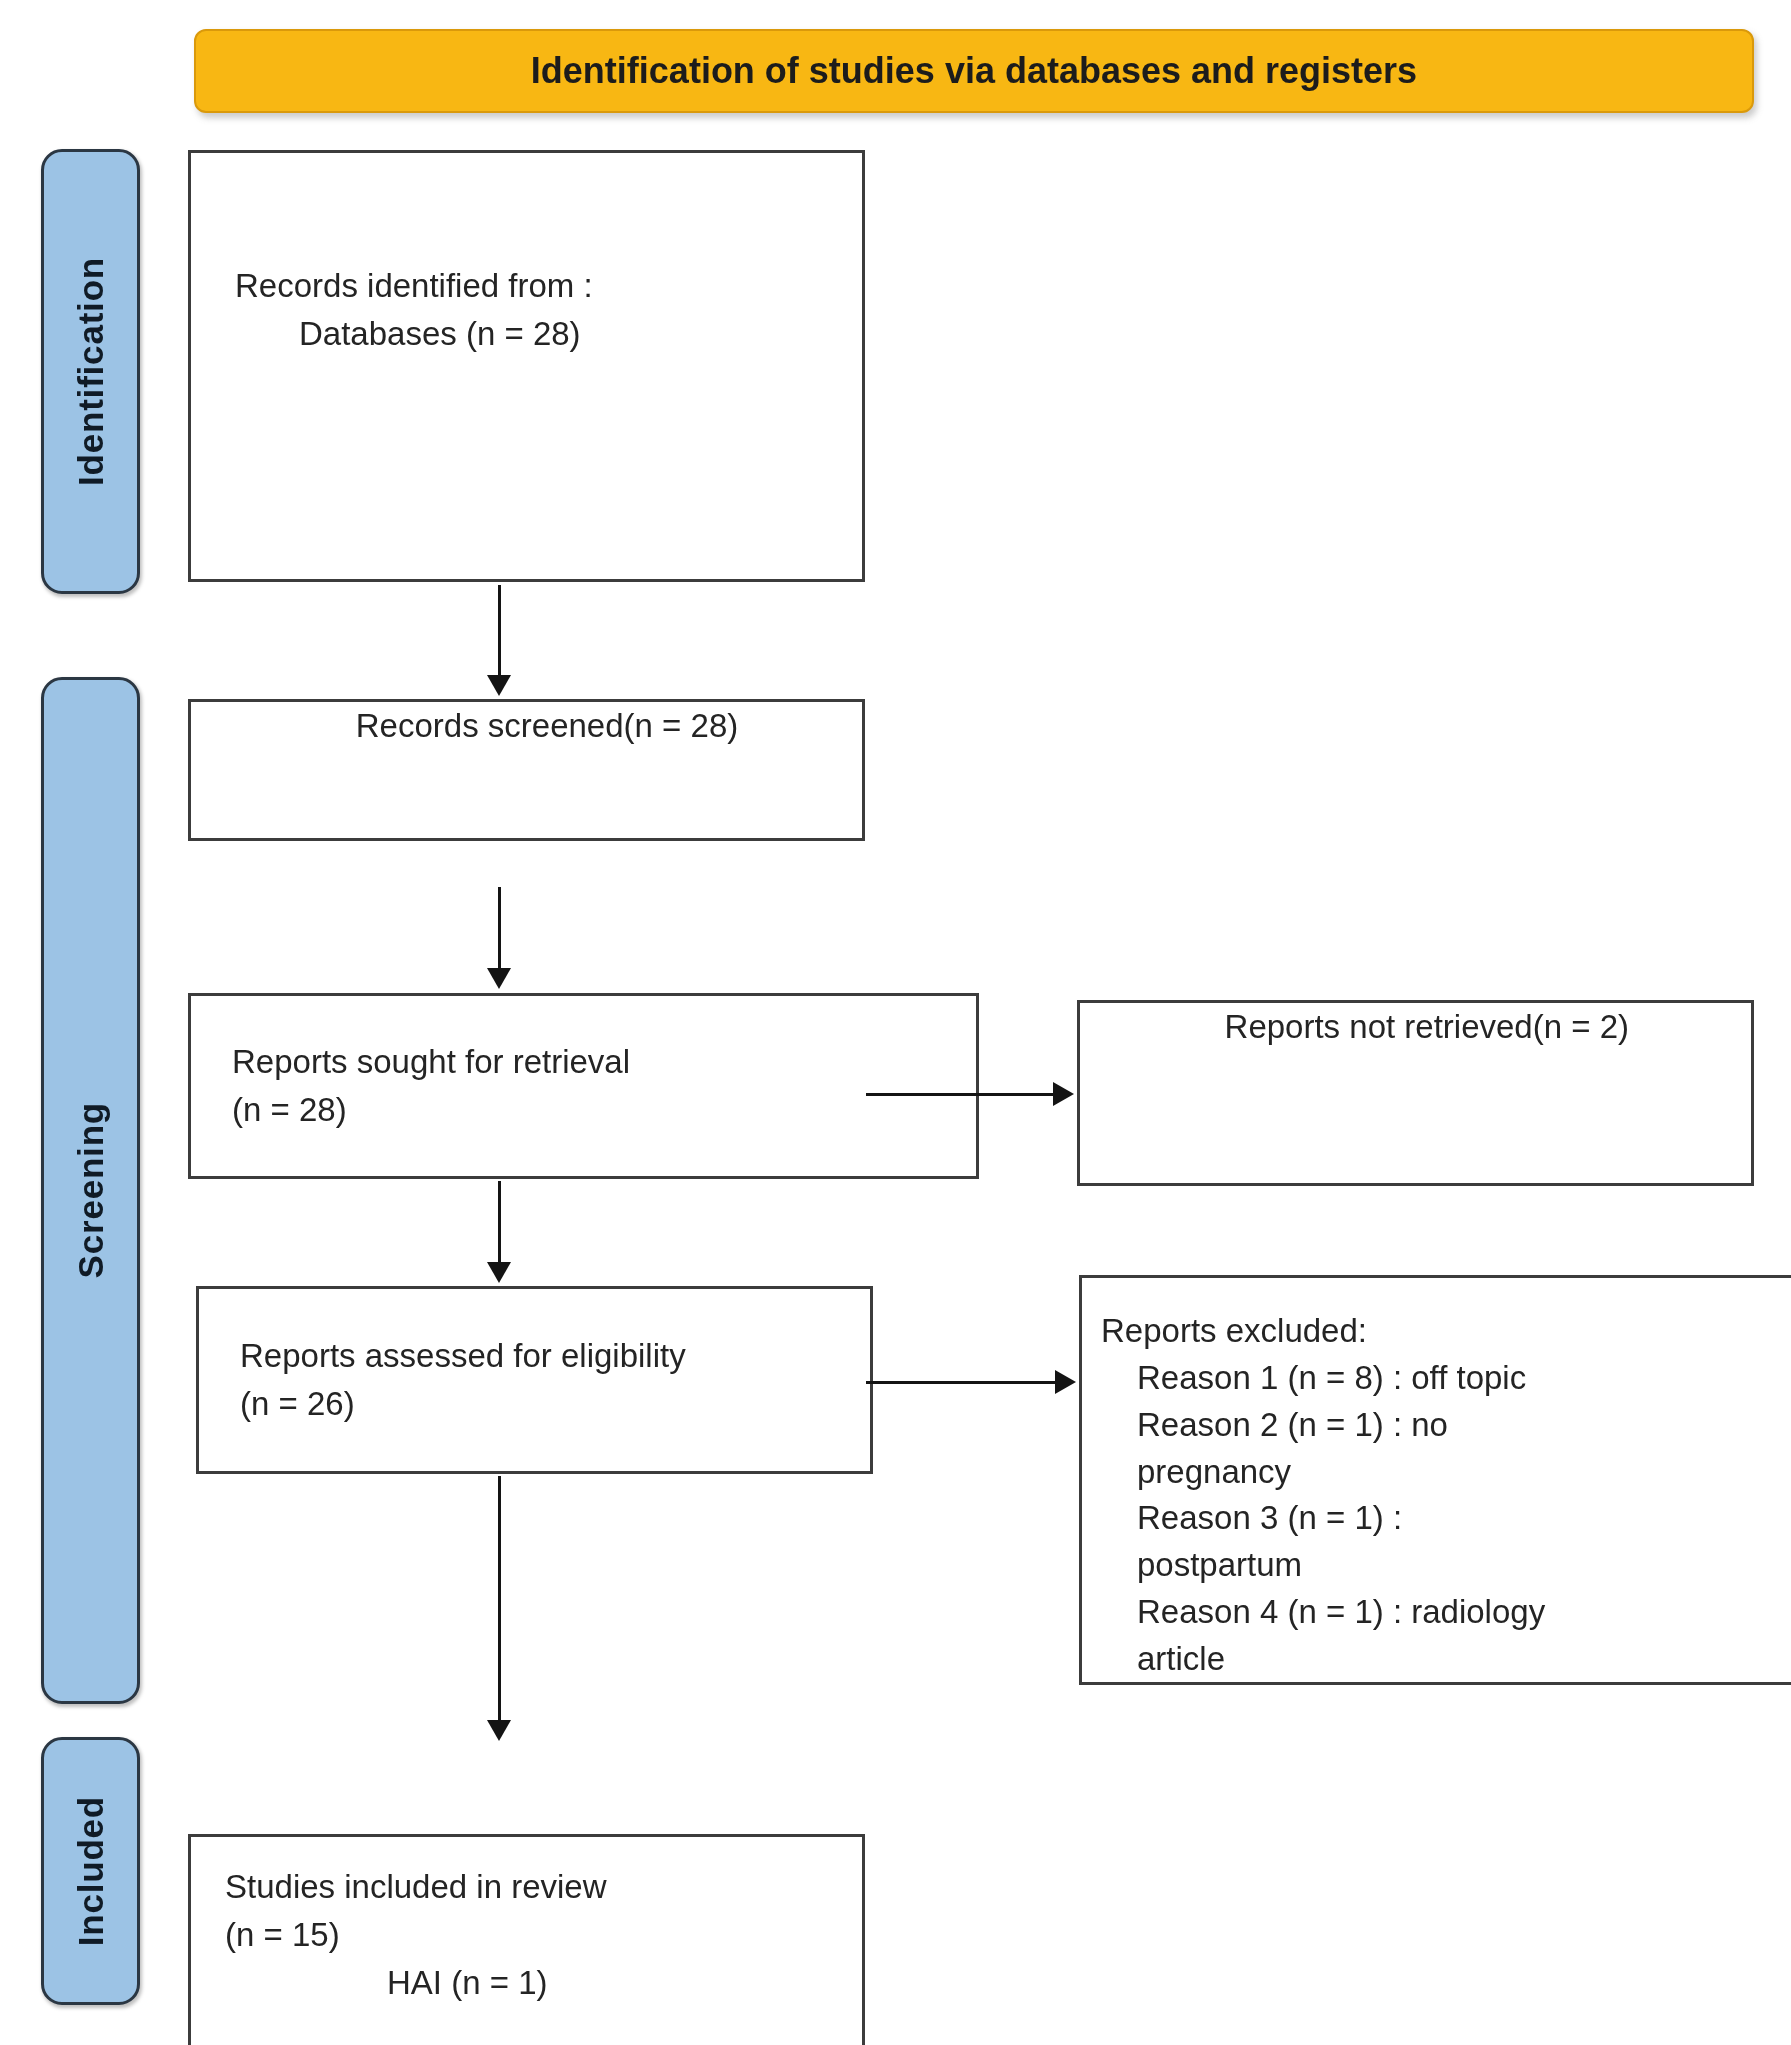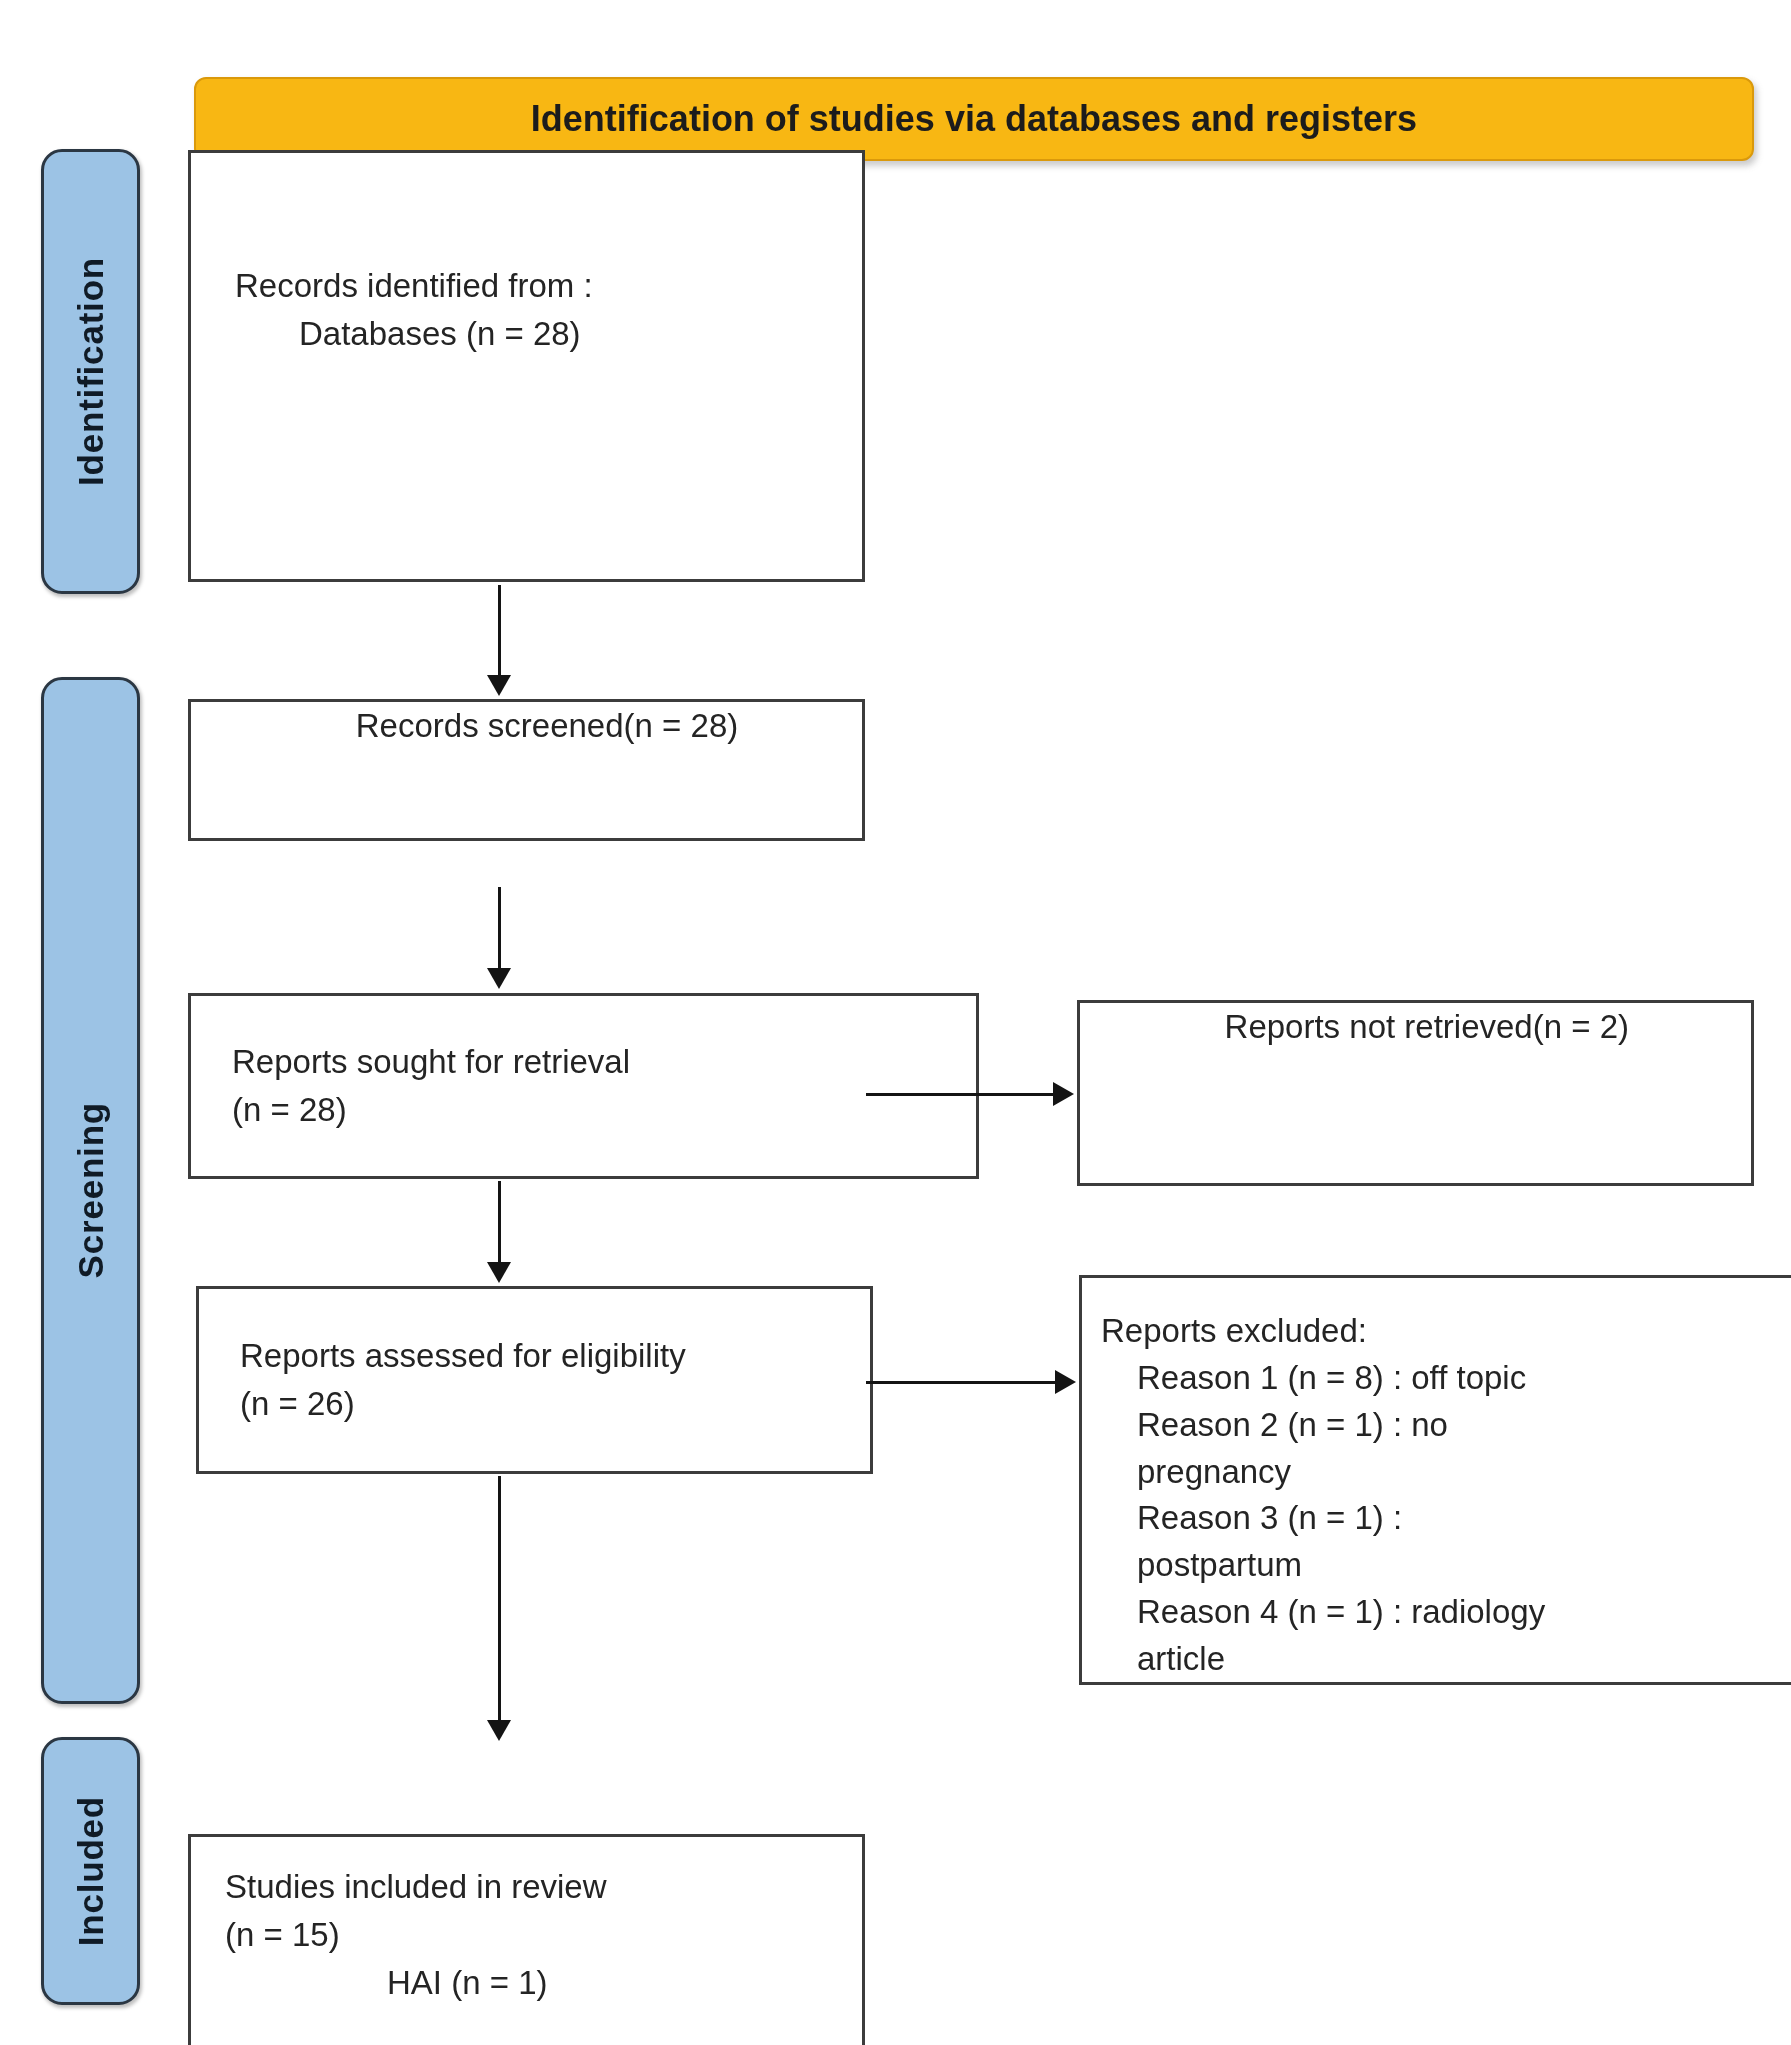--- a/index.html
+++ b/index.html
@@ -18,21 +18,20 @@
     left: 194px; top: 29px;
     width: 1560px; height: 84px;
     background: var(--banner-bg, #F8B713);
     border: 2.3px solid var(--banner-border, #DA990B);
     border-radius: 12px;
     box-shadow: 3px 4.5px 6px rgba(110,110,110,0.35);
     display: flex; align-items: center; justify-content: center;
     font-size: 36px; font-weight: bold;
     color: var(--banner-text, #1C1C1C);
     box-sizing: border-box;
-    margin-top: 48px;
   }
 
   
   .stage {
     position: absolute;
     left: 41px; width: 99px;
     background: var(--stage-bg, #9CC3E5);
     border: 3.8px solid var(--stage-border, #2B3743);
     border-radius: 21px;
     box-shadow: 1.5px 2.3px 3.8px rgba(0,0,0,0.25);

